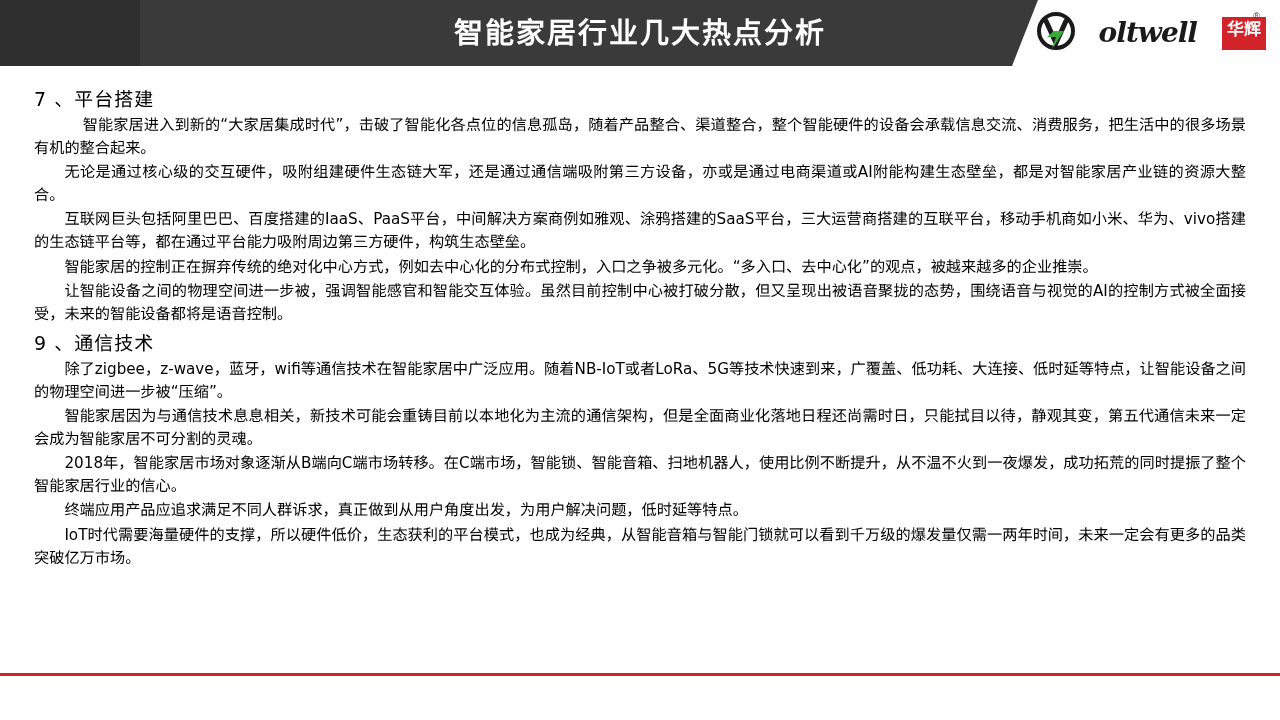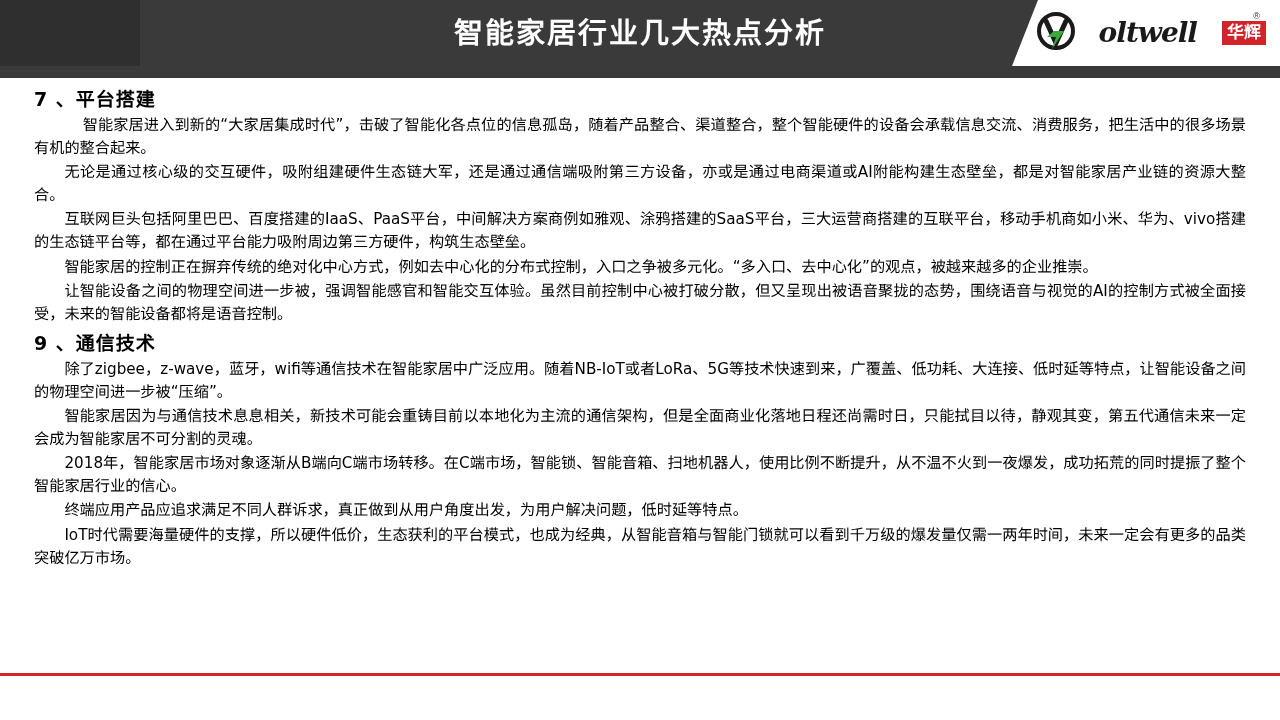--- a/index.html
+++ b/index.html
@@ -18,21 +18,21 @@
   
   .slide {
     position: relative;
     width: 1280px;
     height: 720px;
     background: #ffffff;
   }
   .header {
     position: relative;
     width: 1280px;
-    height: 78px;
+    height: 66px;
     background: #3a3a3a;
     overflow: hidden;
   }
   .header-left-block {
     position: absolute;
     left: 0;
     top: 0;
     width: 140px;
     height: 66px;
     background: #2f2f2f;
@@ -84,24 +84,24 @@
     color: #1a1a1a;
     letter-spacing: -1px;
     line-height: 1;
     margin-left: -4px;
   }
   .logo-badge {
     background: #d2232a;
     color: #ffffff;
     font-size: 17px;
     font-weight: bold;
-    padding: 4px 5px 3px 5px;
+    padding: 4px 5px 12px 5px;
     line-height: 1;
     letter-spacing: 0px;
-    font-family: Liberation Mono, monospace;
+    font-family: Liberation Sans, sans-serif;
   }
   .logo-reg {
     position: absolute;
     right: 6px;
     top: 3px;
     font-size: 9px;
     color: #333;
   }
 
   
@@ -109,21 +109,21 @@
     position: absolute;
     left: 0;
     top: 66px;
     width: 1280px;
     height: 610px;
     padding: 18px 34px 0 34px;
     box-sizing: border-box;
   }
   .sec-heading {
     font-size: 19px;
-    font-weight: bold;
+    font-weight: normal;
     margin: 0 0 3px 0;
     letter-spacing: 1px;
     font-family: "DejaVu Sans", "Liberation Sans", sans-serif;
   }
   .sec-heading.tight {
     margin-top: 2px;
   }
   .sec-heading.spaced {
     margin-top: 22px;
   }

